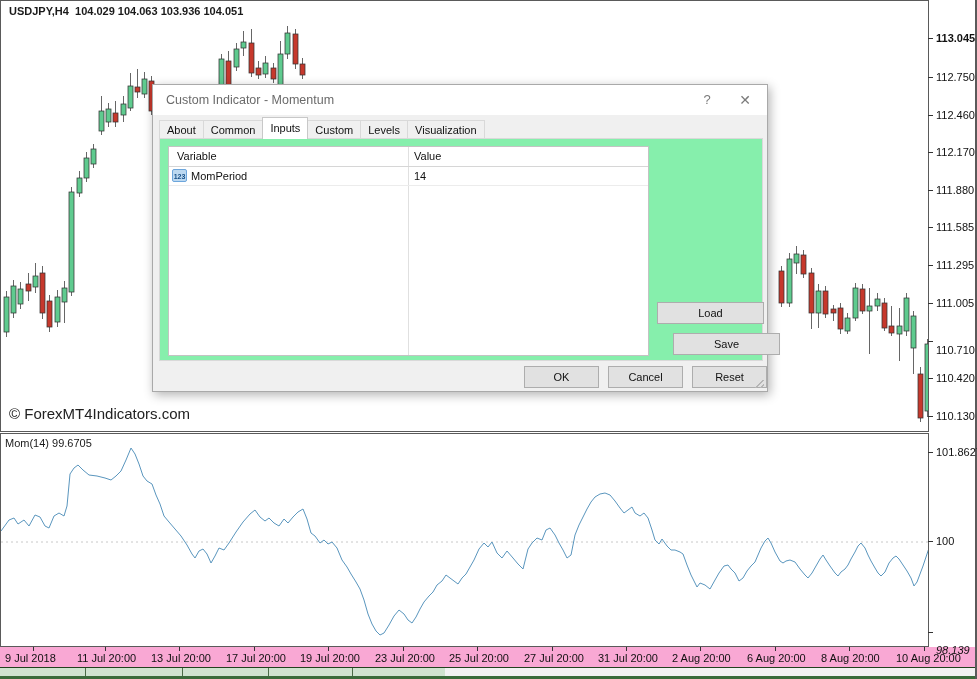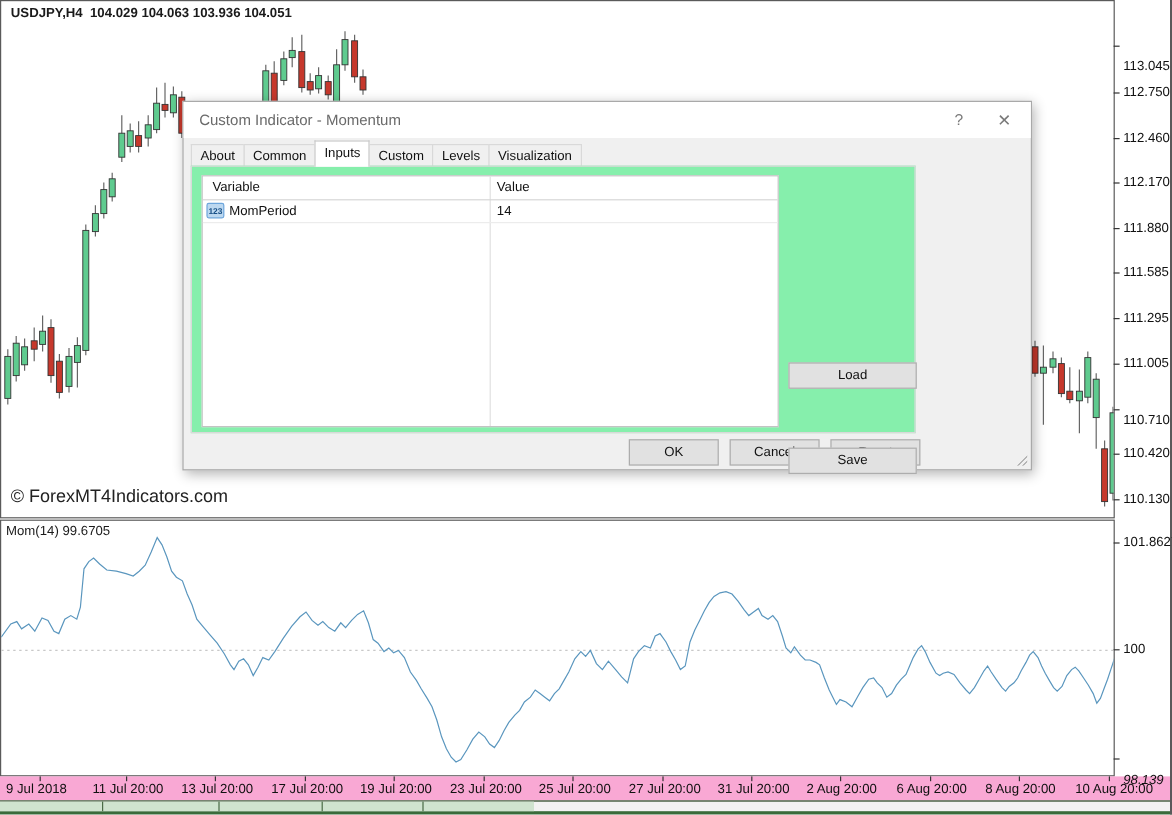--- a/index.html
+++ b/index.html
@@ -17,21 +17,21 @@
   .time-label{position:absolute;top:5px;font-size:11px;color:#111;white-space:nowrap;}
   .time-tick{position:absolute;top:0;width:1px;height:4px;background:#333;}
   .right-border{position:absolute;right:0;top:0;width:2px;height:679px;background:#5a5a5a;}
   .bottom-strip{position:absolute;left:0;top:667px;width:977px;height:12px;background:#f2f2f2;
                 border-top:1px solid #24411f;border-bottom:3px solid #3a6b3a;box-sizing:border-box;}
   .strip-green{position:absolute;left:0;top:0;height:100%;background:#cfe3cf;}
   .strip-sep{position:absolute;top:0;width:1px;height:100%;background:#4a6b46;}
   svg{position:absolute;left:0;top:0;}
 
   
-  .dialog{position:absolute;left:152px;top:84px;width:708px;height:308px;background:#f0f0f0;
+  .dialog{position:absolute;left:152px;top:84px;width:616px;height:308px;background:#f0f0f0;
           border:1px solid #a9a9a9;box-shadow:2px 3px 10px rgba(0,0,0,.3);box-sizing:border-box;font-size:11px;}
   .titlebar{position:absolute;left:0;top:0;width:100%;height:30px;background:#ffffff;}
   .title-text{position:absolute;left:13px;top:0;line-height:30px;font-size:12.5px;color:#6a6a6a;}
   .cap-btn{position:absolute;top:0;width:32px;height:30px;text-align:center;line-height:30px;
            font-size:13px;color:#7a7a7a;cursor:pointer;}
   .cap-help{right:44px;} .cap-close{right:6px;font-size:14px;}
   .tabstrip{position:absolute;left:6px;top:33px;height:21px;display:flex;align-items:flex-end;}
   .tab{height:18px;line-height:18px;padding:0 7px;background:#f0f0f0;border:1px solid #d9d9d9;
        border-bottom:none;margin-right:-1px;color:#111;cursor:pointer;}
   .tab.active{background:#ffffff;height:21px;line-height:21px;position:relative;z-index:3;
@@ -47,21 +47,21 @@
           box-sizing:border-box;cursor:default;}
   .num-icon{position:absolute;left:3px;top:2px;width:15px;height:13px;background:#bcd8f0;
             border:1px solid #6da6dc;border-radius:2px;color:#174f86;font-size:7px;font-weight:bold;
             text-align:center;line-height:13px;box-sizing:border-box;}
   .var-name{position:absolute;left:22px;top:3px;color:#111;}
   .var-value{position:absolute;left:245px;top:3px;color:#111;}
   .btn{position:absolute;background:#e1e1e1;border:1px solid #adadad;color:#111;font-size:11px;
        font-family:"Liberation Sans",sans-serif;text-align:center;line-height:20px;height:22px;
        box-sizing:border-box;cursor:pointer;}
   .btn-load{left:497px;top:163px;width:107px;}
-  .btn-save{left:497px;top:194px;width:107px;margin-top:40px;}
+  .btn-save{left:513px;top:194px;width:107px;}
   .btn-ok{left:371px;top:281px;width:75px;}
   .btn-cancel{left:455px;top:281px;width:75px;}
   .btn-reset{left:539px;top:281px;width:75px;}
   .grip{position:absolute;right:3px;bottom:3px;width:9px;height:9px;
         background:
          linear-gradient(135deg,transparent 50%,#b5b5b5 50%,#b5b5b5 60%,transparent 60%,
          transparent 75%,#b5b5b5 75%,#b5b5b5 85%,transparent 85%);}
 </style>
 </head>
 <body>
@@ -262,21 +262,21 @@
       </div>
       <div class="btn btn-load">Load</div>
       <div class="btn btn-save">Save</div>
     </div>
     <div class="btn btn-ok">OK</div>
     <div class="btn btn-cancel">Cancel</div>
     <div class="btn btn-reset">Reset</div>
     <div class="grip"></div>
   </div>
 
-<div class="axis-label" style="top: 49px;">113.045</div>
+<div class="axis-label" style="top: 32px; font-weight: bold;">113.045</div>
     <div class="axis-tick" style="top: 38px;"></div>
     <div class="axis-label" style="top: 71px;">112.750</div>
     <div class="axis-tick" style="top: 77px;"></div>
     <div class="axis-label" style="top: 109px;">112.460</div>
     <div class="axis-tick" style="top: 115px;"></div>
     <div class="axis-label" style="top: 146px;">112.170</div>
     <div class="axis-tick" style="top: 152px;"></div>
     <div class="axis-label" style="top: 184px;">111.880</div>
     <div class="axis-tick" style="top: 190px;"></div>
     <div class="axis-label" style="top: 221px;">111.585</div>

